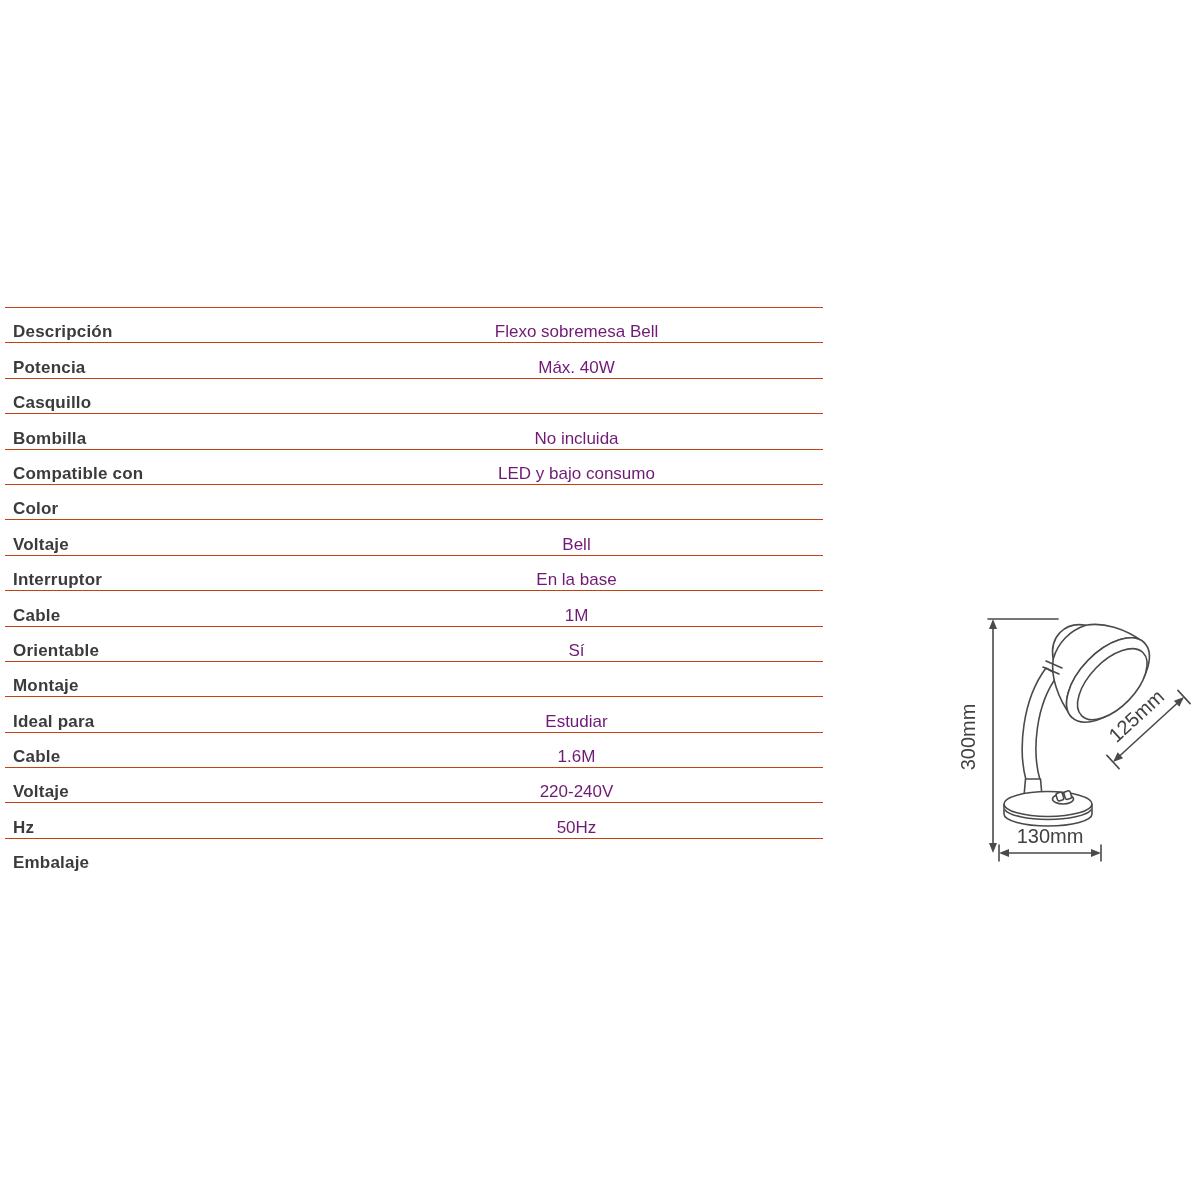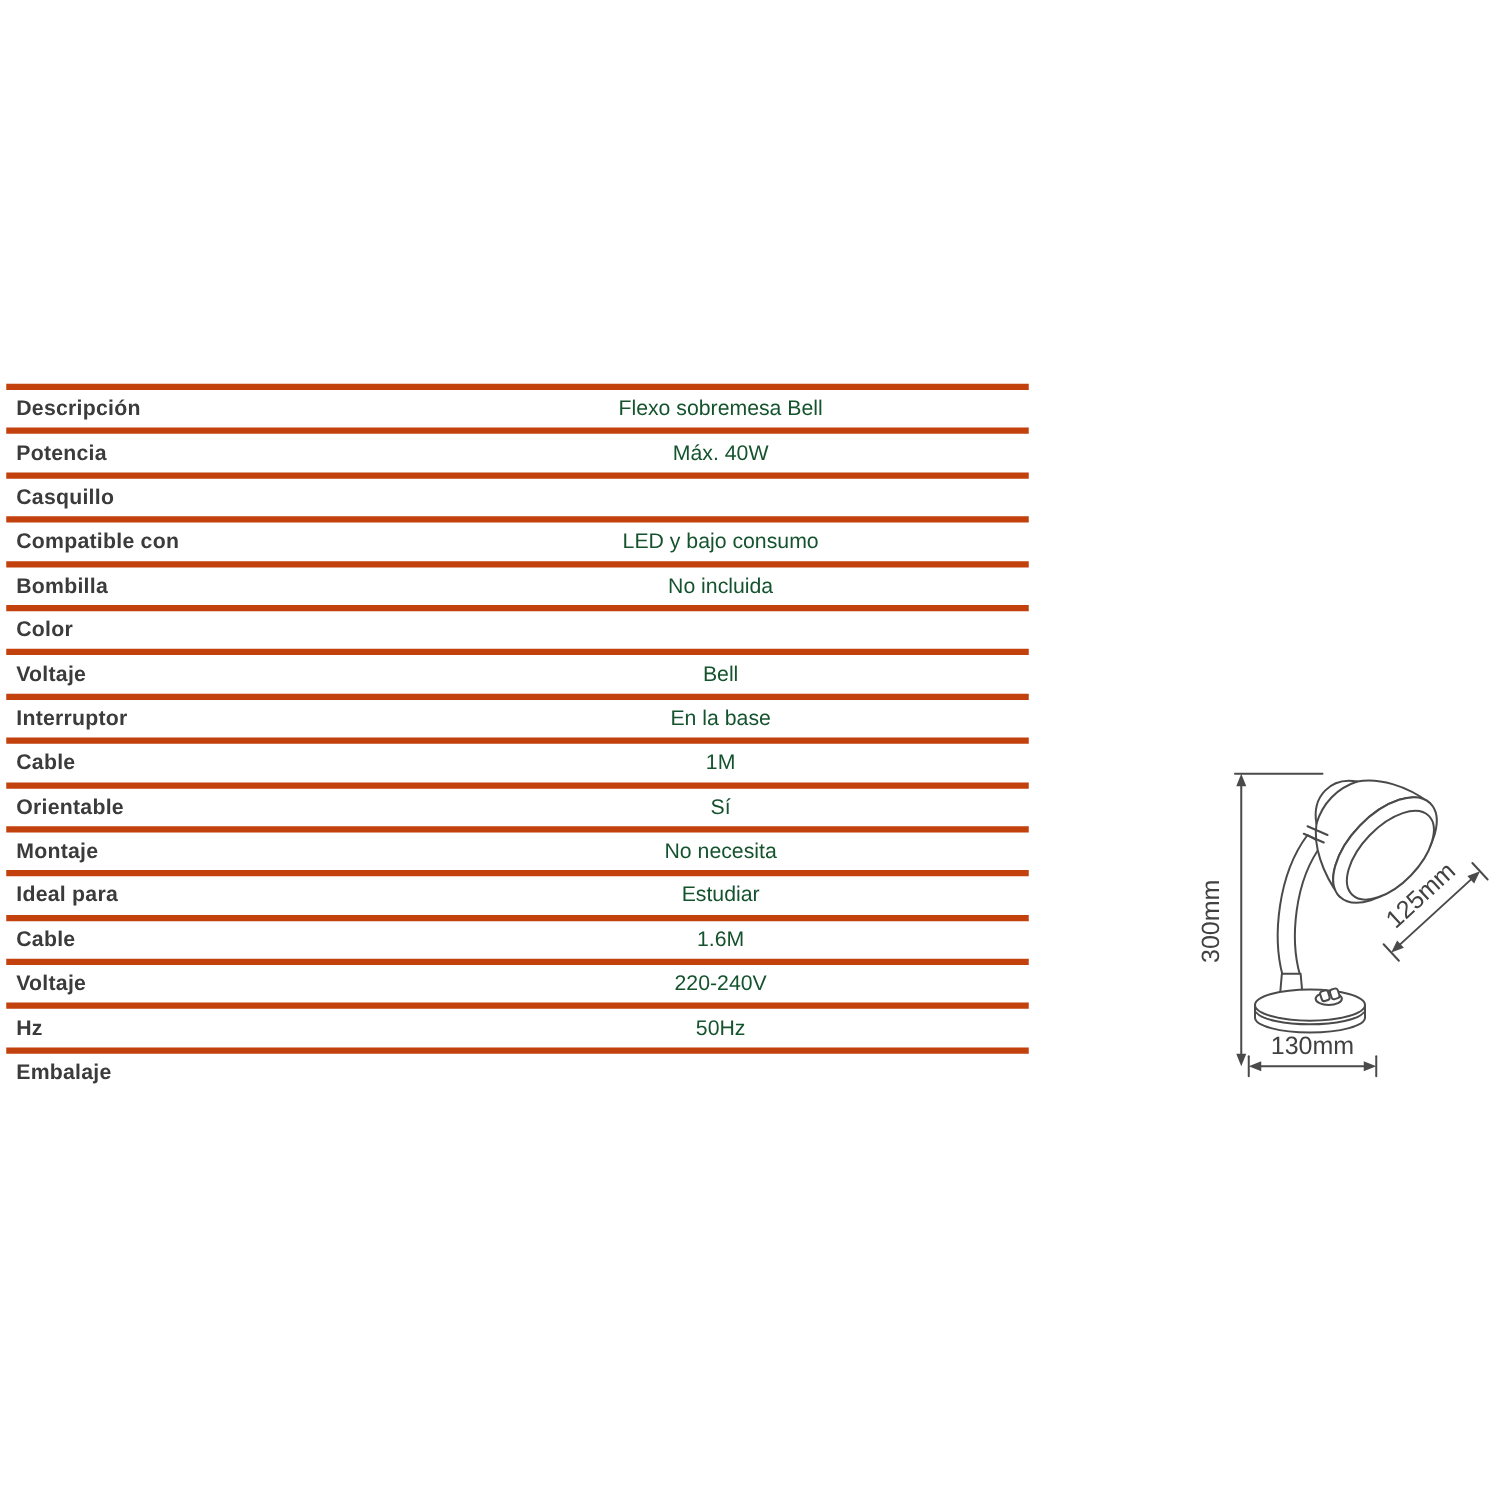--- a/index.html
+++ b/index.html
@@ -1,26 +1,26 @@
 <!DOCTYPE html>
 <html><head>
 <meta charset="utf-8">
 <style>
   html,body{margin:0;padding:0;background:#ffffff;}
   #page{position:relative;width:1200px;height:1200px;background:#ffffff;overflow:hidden;
         font-family:"Liberation Sans","DejaVu Sans",sans-serif;}
 
   
   #spec-table{position:absolute;left:5px;top:307px;width:818px;}
-  .spec-row{display:flex;align-items:center;height:35.4px;box-sizing:border-box;
-            border-top:5px solid #c2410c;}
+  .spec-row{display:flex;align-items:flex-end;height:35.4px;box-sizing:border-box;
+            border-top:1px solid #c2410c;}
   .spec-row:last-child{border-bottom:none;}
   .spec-label{width:325px;padding-left:8px;box-sizing:border-box;
               font-size:17px;font-weight:700;color:#3b3b3b;letter-spacing:.2px;}
-  .spec-value{flex:1;text-align:center;font-size:17px;font-weight:400;color:#14532d;}
+  .spec-value{flex:1;text-align:center;font-size:17px;font-weight:400;color:#701a75;}
 
   
   #lamp-drawing{position:absolute;left:940px;top:600px;width:260px;height:280px;}
   #lamp-drawing .ln{stroke:#4a4a4a;stroke-width:1.6;fill:none;stroke-linecap:round;stroke-linejoin:round;}
   #lamp-drawing .shape{stroke:#4a4a4a;stroke-width:1.6;fill:#ffffff;stroke-linejoin:round;}
   #lamp-drawing .arr{fill:#4a4a4a;stroke:none;}
   #lamp-drawing .dim-text{font-family:"Liberation Sans","DejaVu Sans",sans-serif;
                           font-size:20px;fill:#414141;}
 </style>
 </head>
@@ -34,26 +34,26 @@
         <div class="spec-value">Flexo sobremesa Bell</div>
       </div>
     <div class="spec-row">
         <div class="spec-label">Potencia</div>
         <div class="spec-value">Máx. 40W</div>
       </div>
     <div class="spec-row">
         <div class="spec-label">Casquillo</div>
       </div>
     <div class="spec-row">
+        <div class="spec-label">Bombilla</div>
+        <div class="spec-value">No incluida</div>
+      </div>
+    <div class="spec-row">
         <div class="spec-label">Compatible con</div>
         <div class="spec-value">LED y bajo consumo</div>
-      </div>
-    <div class="spec-row">
-        <div class="spec-label">Bombilla</div>
-        <div class="spec-value">No incluida</div>
       </div>
     <div class="spec-row">
         <div class="spec-label">Color</div>
       </div>
     <div class="spec-row">
         <div class="spec-label">Voltaje</div>
         <div class="spec-value">Bell</div>
       </div>
     <div class="spec-row">
         <div class="spec-label">Interruptor</div>
@@ -62,21 +62,20 @@
     <div class="spec-row">
         <div class="spec-label">Cable</div>
         <div class="spec-value">1M</div>
       </div>
     <div class="spec-row">
         <div class="spec-label">Orientable</div>
         <div class="spec-value">Sí</div>
       </div>
     <div class="spec-row">
         <div class="spec-label">Montaje</div>
-        <div class="spec-value">No necesita</div>
       </div>
     <div class="spec-row">
         <div class="spec-label">Ideal para</div>
         <div class="spec-value">Estudiar</div>
       </div>
     <div class="spec-row">
         <div class="spec-label">Cable</div>
         <div class="spec-value">1.6M</div>
       </div>
     <div class="spec-row">

